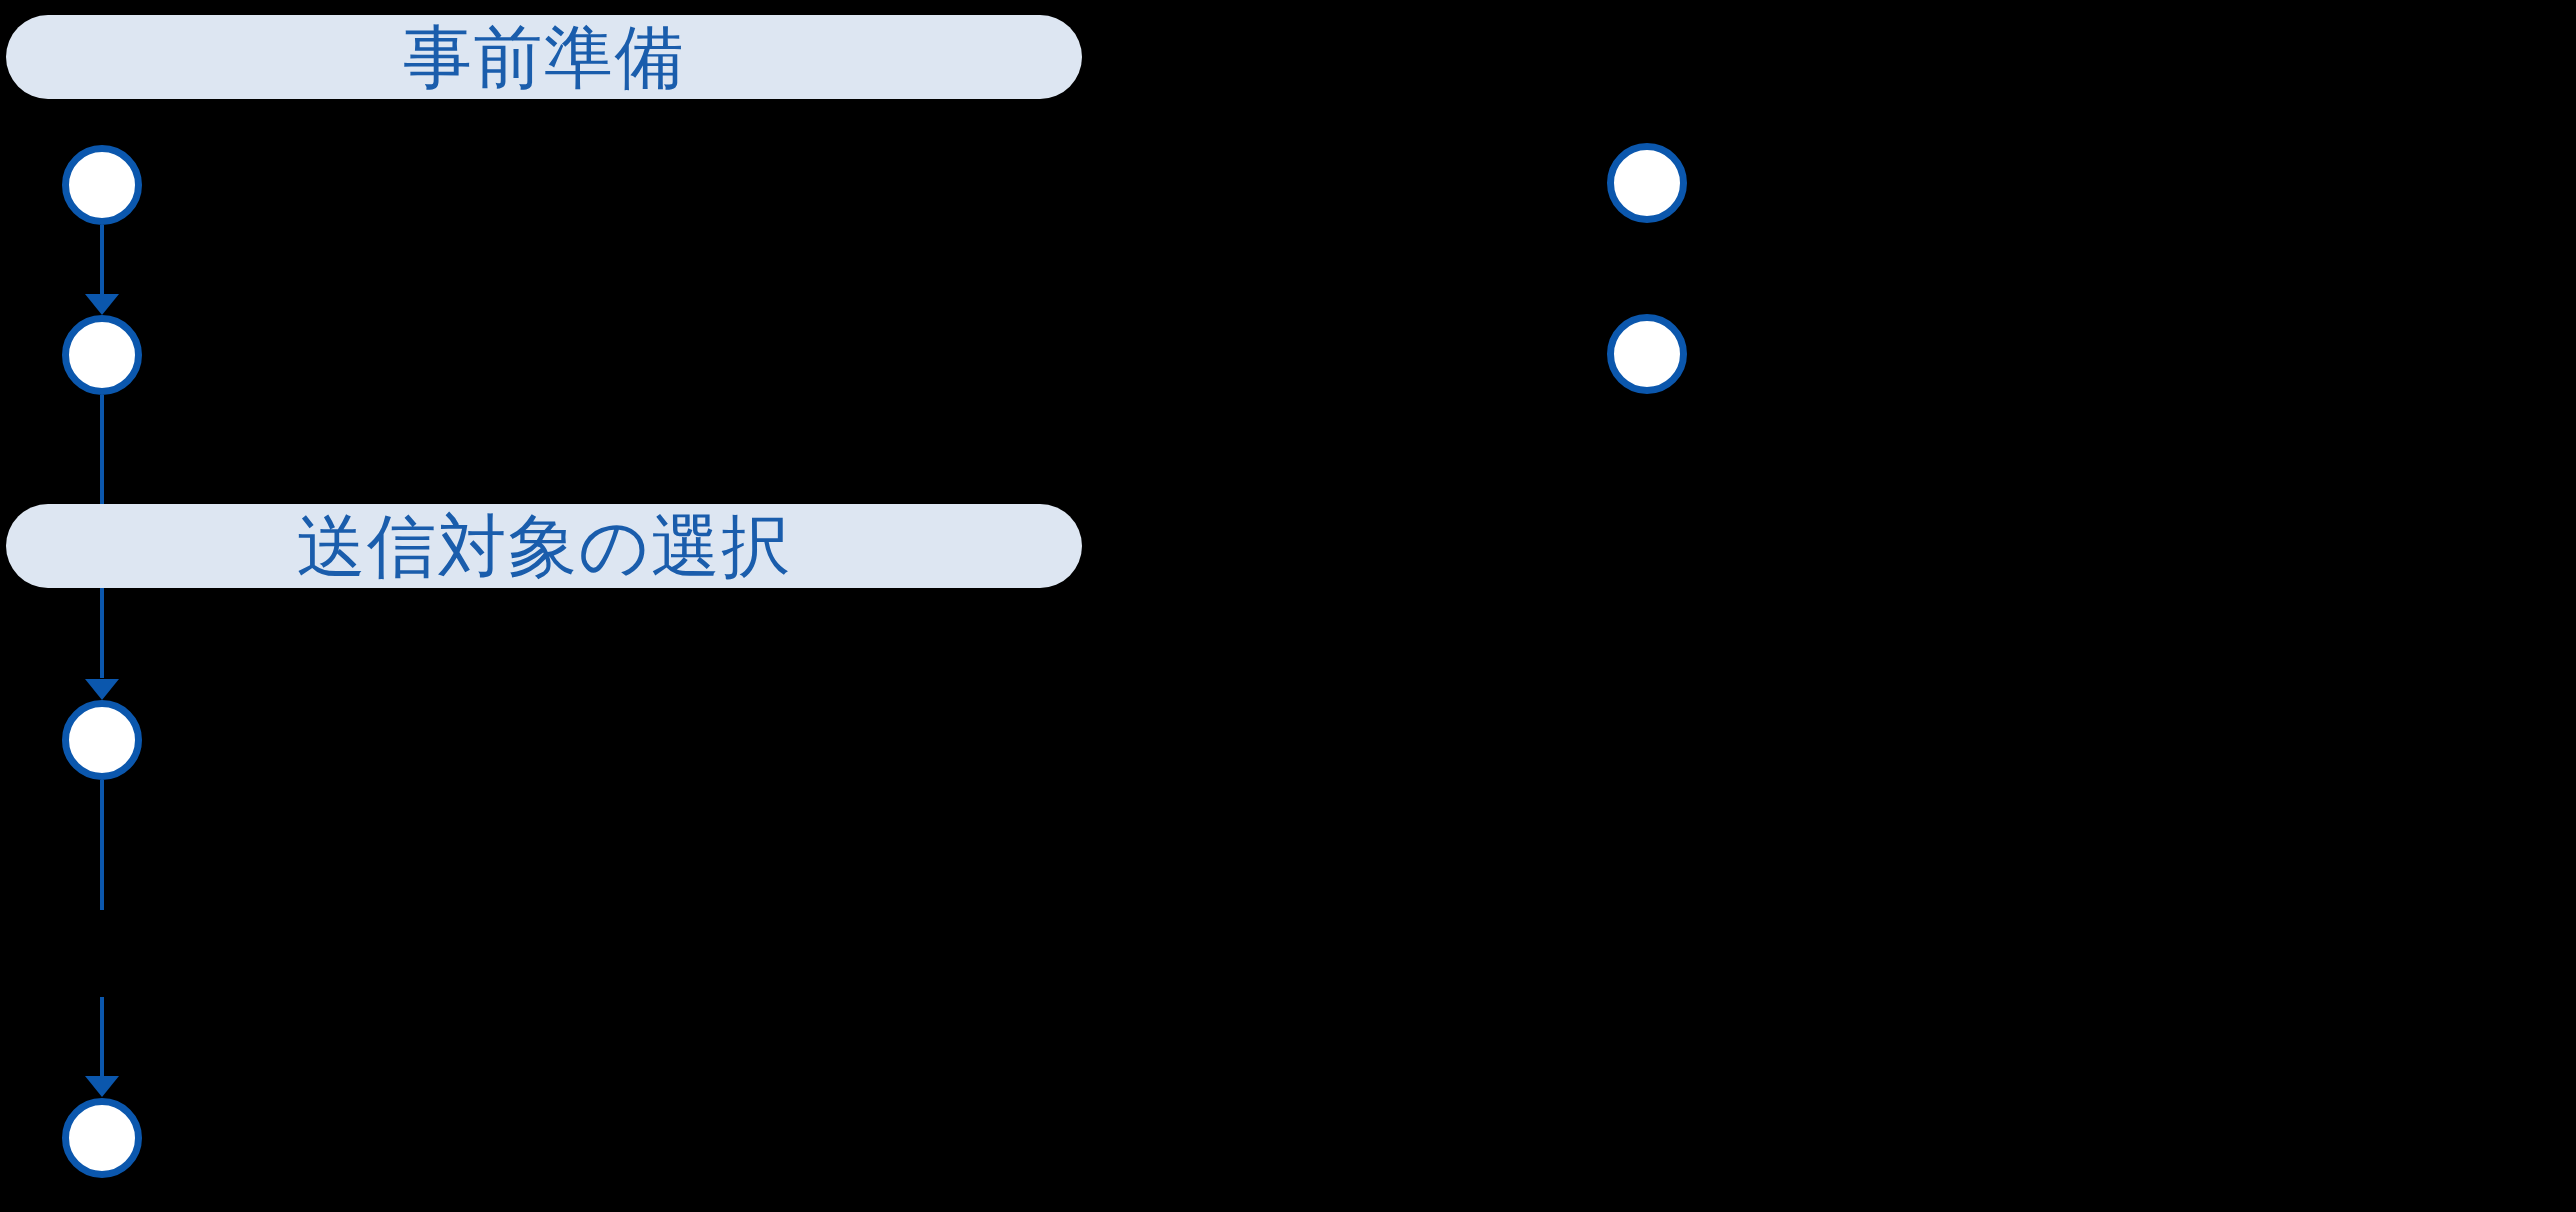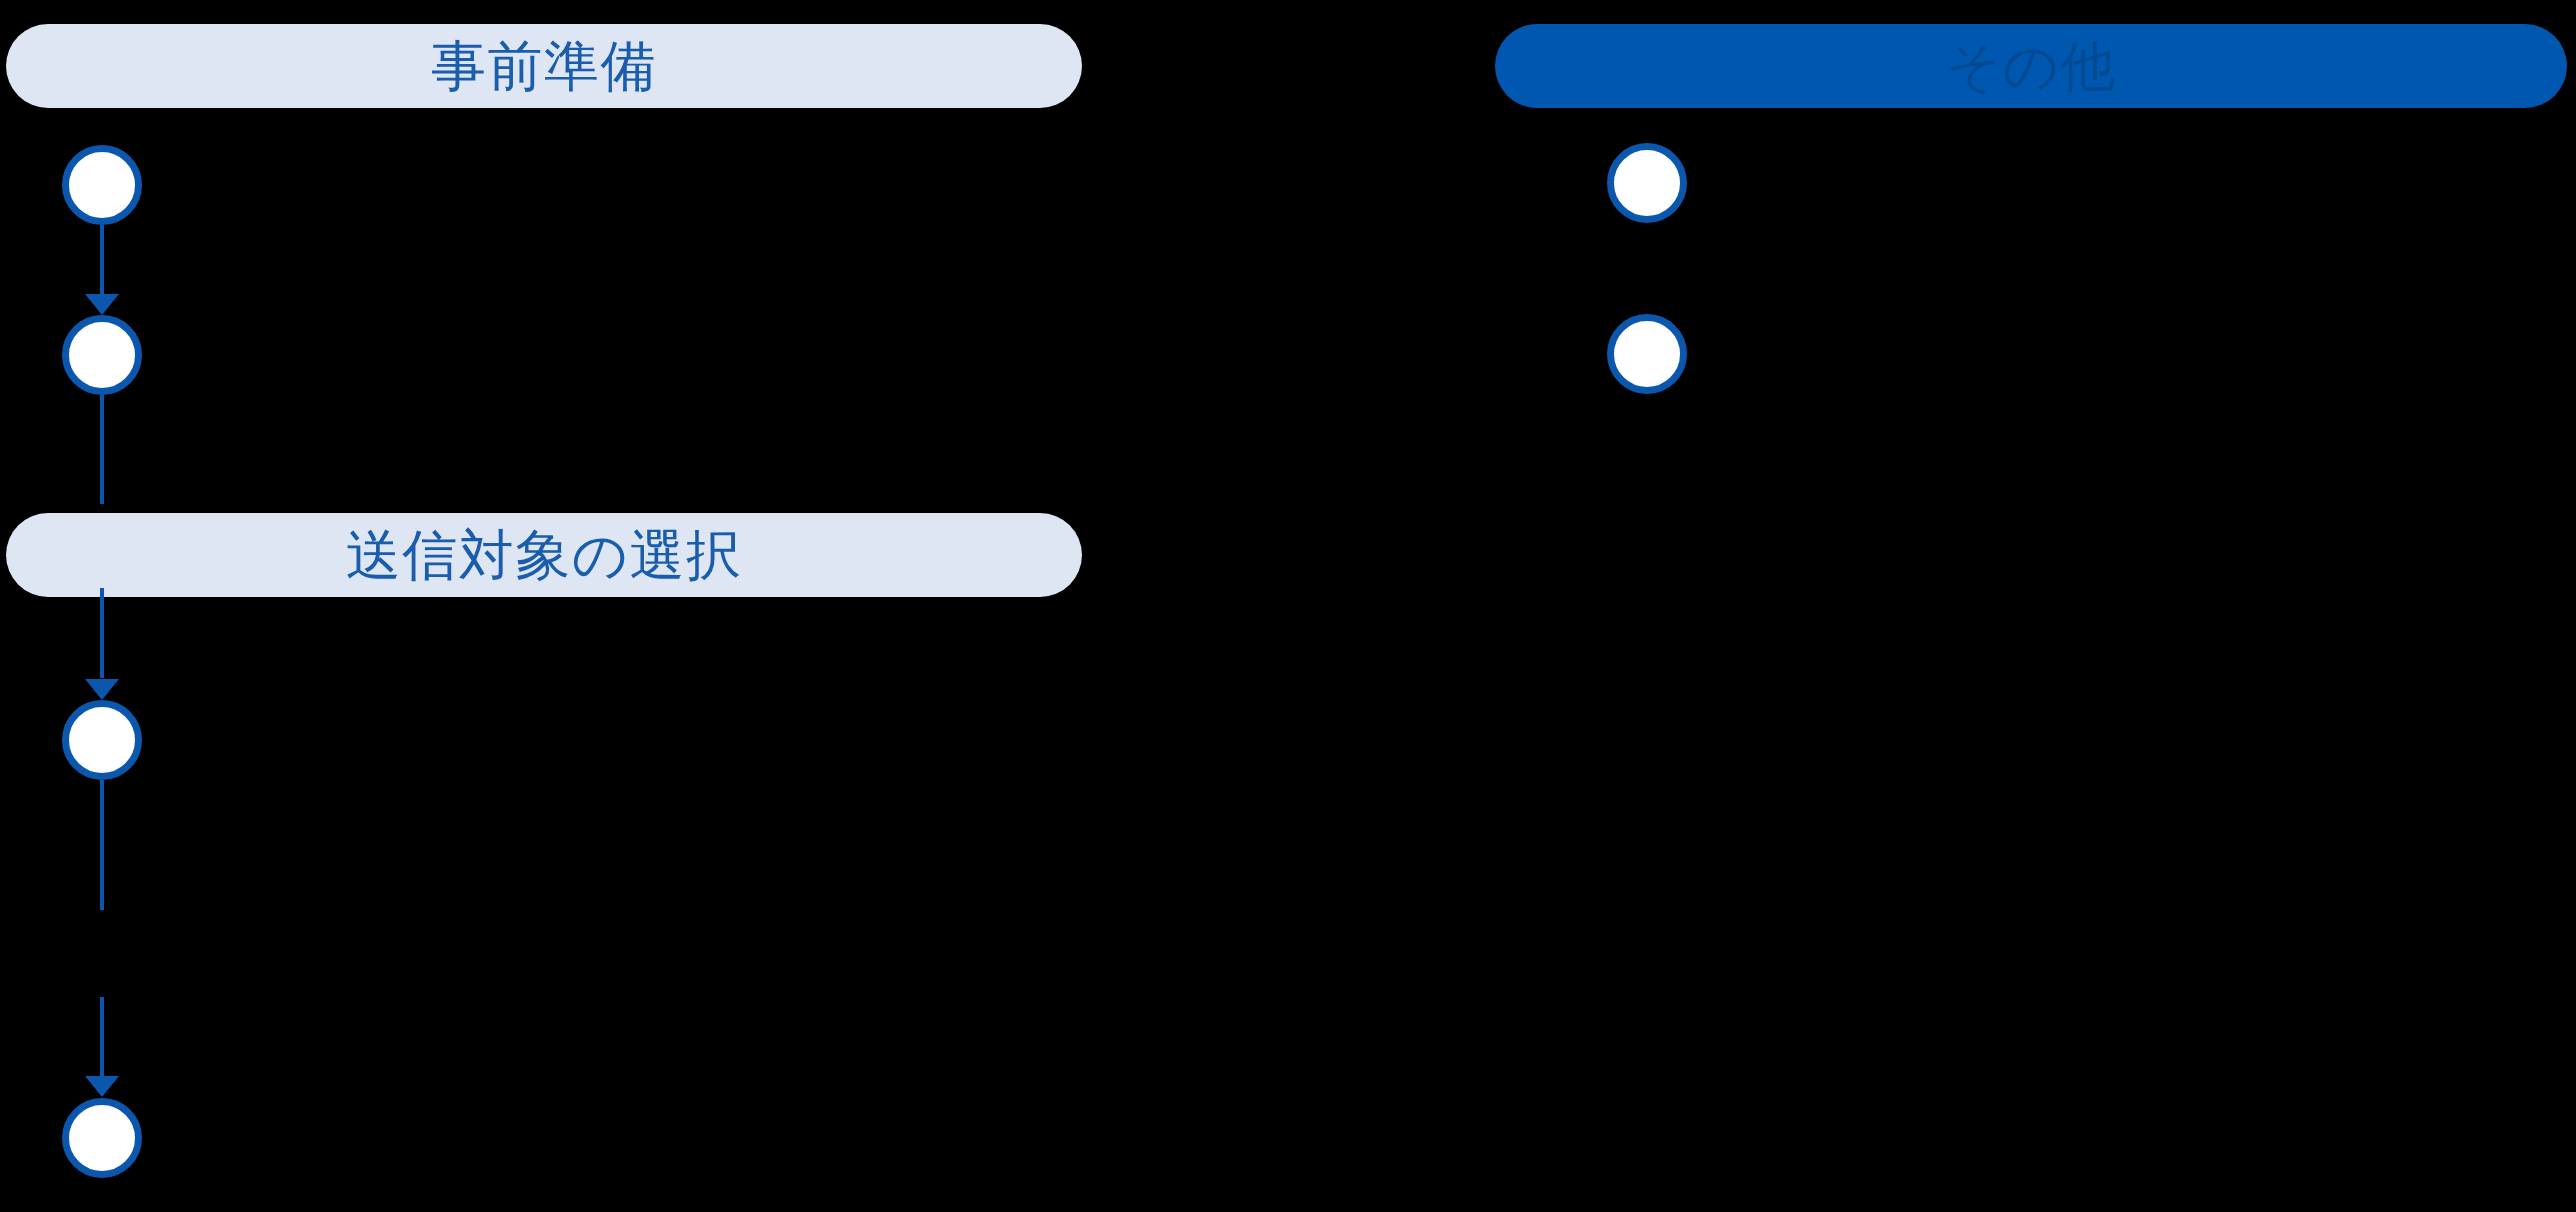--- a/index.html
+++ b/index.html
@@ -24,25 +24,24 @@
     width: 2576px;
     height: 1213px;
     background: var(--background);
   }
   .pill {
     position: absolute;
     border-radius: 43px;
     display: flex;
     align-items: center;
     justify-content: center;
-    font-size: 55px;
+    font-size: 69px;
     line-height: 1;
     letter-spacing: 1.5px;
     white-space: nowrap;
-    margin-top: 9px;
   }
   .pill.light { background: var(--pill-light-bg); color: var(--pill-light-text); }
   .pill.dark  { background: var(--pill-dark-bg);  color: var(--pill-dark-text);  }
 
   #pill-preparation { left: 6.1px;    top: 15.3px;   width: 1076px; height: 84px; }
   #pill-other       { left: 1495px; top: 15.3px;   width: 1072px; height: 84px; }
   #pill-target      { left: 6.1px;    top: 504px;  width: 1076px; height: 84px; }
   #pill-message     { left: 6.1px;    top: 909px; width: 1076px; height: 87px; }
 
   .step-circle {
@@ -88,23 +87,20 @@
 </style>
 </head>
 <body>
 
 <div id="canvas">
 
   <div class="pill light" id="pill-preparation">
     <span>事前準備</span>
   </div>
 
-  <div class="pill dark" id="pill-other">
-    <span>その他</span>
-  </div>
 
   <div class="pill light" id="pill-target">
     <span>送信対象の選択</span>
   </div>
 
 
   <div class="connector" id="seg-1"></div>
   <div class="arrow-down" id="arrow-1"></div>
   <div class="connector" id="seg-2"></div>
   <div class="connector" id="seg-3"></div>

